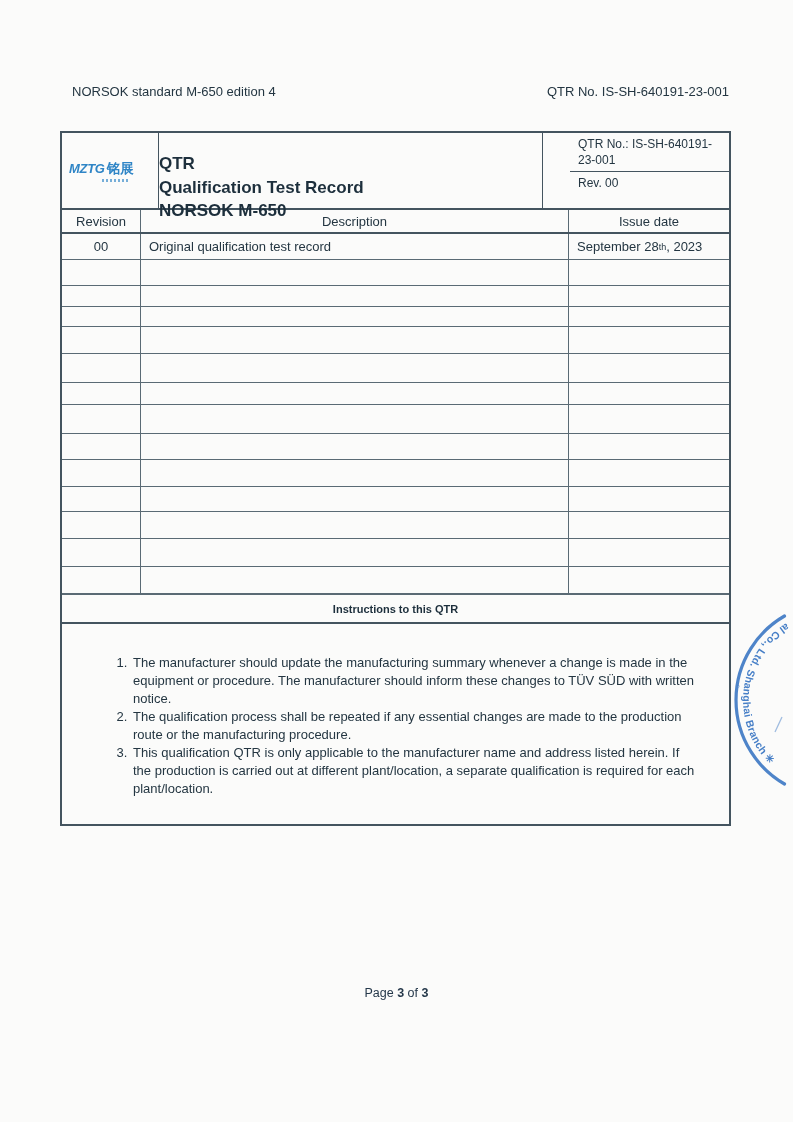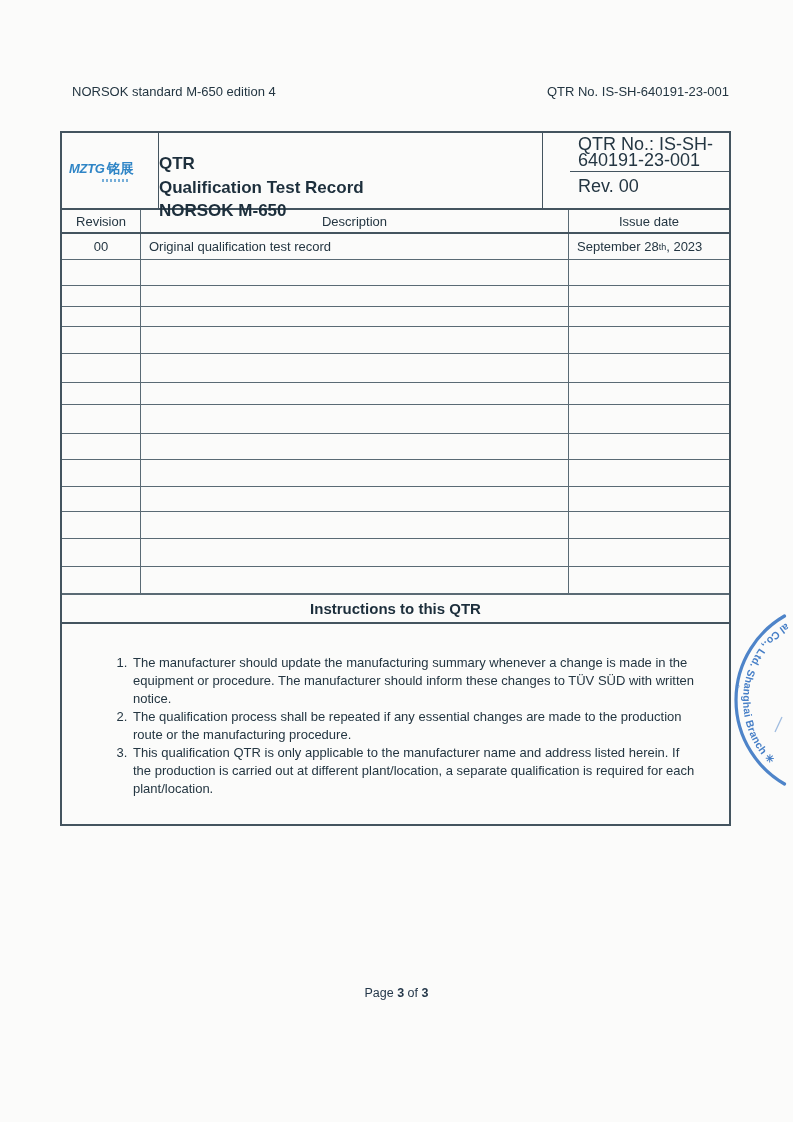--- a/index.html
+++ b/index.html
@@ -43,37 +43,37 @@
   .logo-cjk{font-weight:bold;font-size:13.5px;color:var(--logo);margin-left:2px;}
   .logo-sub{
     width:28px;height:3px;margin:1px 0 0 33px;opacity:.65;
     background:repeating-linear-gradient(90deg,var(--logo) 0 2px,transparent 2px 4px);
   }
   .title-cell{
     flex:1;border-right:1.5px solid var(--line);
     text-align:left;font-weight:bold;font-size:17px;line-height:23.5px;
     padding-top:19px;color:var(--ink-strong);
   }
-  .ref-cell{width:159px;font-size:18px;color:var(--ink);margin-left:27px;}
+  .ref-cell{width:159px;font-size:12px;color:var(--ink);margin-left:27px;}
   .ref-no{
     padding:4px 6px 3px 8px;border-bottom:1.5px solid var(--line);
     min-height:36px;line-height:15.5px;
   }
   .ref-rev{padding:4px 8px;}
   
   .section-head{
     height:44px;border-bottom:2px solid var(--line);
     display:flex;align-items:flex-end;justify-content:center;
     font-weight:bold;font-size:15.5px;color:var(--ink-strong);
     padding-bottom:3px;
   }
   .instr-head{
     height:30px;border-top:1px solid var(--line-light);border-bottom:2px solid var(--line);
     display:flex;align-items:center;justify-content:center;
-    font-weight:bold;font-size:15px;color:var(--ink-strong);
+    font-weight:bold;font-size:11px;color:var(--ink-strong);
   }
   
   .hq-row{display:flex;font-size:13px;align-items:center;}
   .hq-head-row{height:24px;border-bottom:2px solid var(--line);}
   .hq-data-row{height:26px;border-bottom:1px solid var(--line-light);}
   .hq-empty-row{border-bottom:1px solid var(--line-light);}
   .c1{width:79px;align-self:stretch;border-right:1.5px solid var(--line-light);
       display:flex;align-items:center;justify-content:center;}
   .c2{flex:1;align-self:stretch;border-right:1.5px solid var(--line-light);
       display:flex;align-items:center;}

